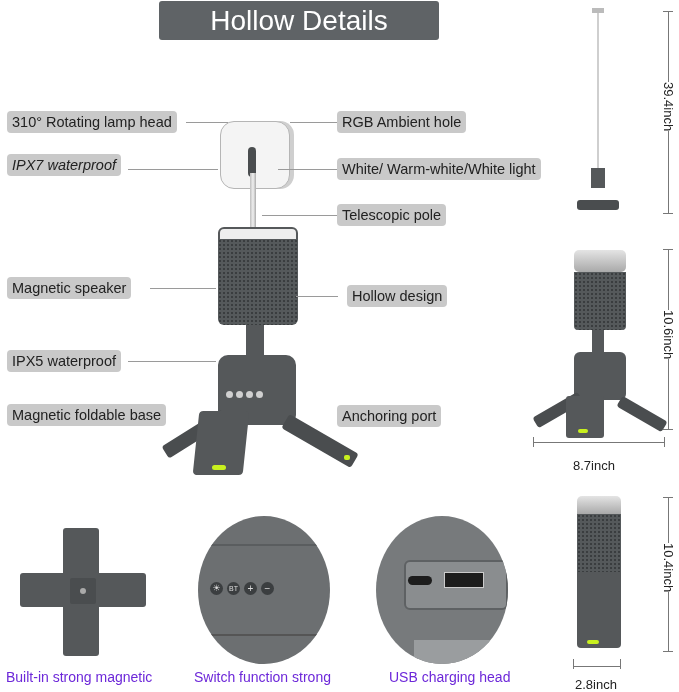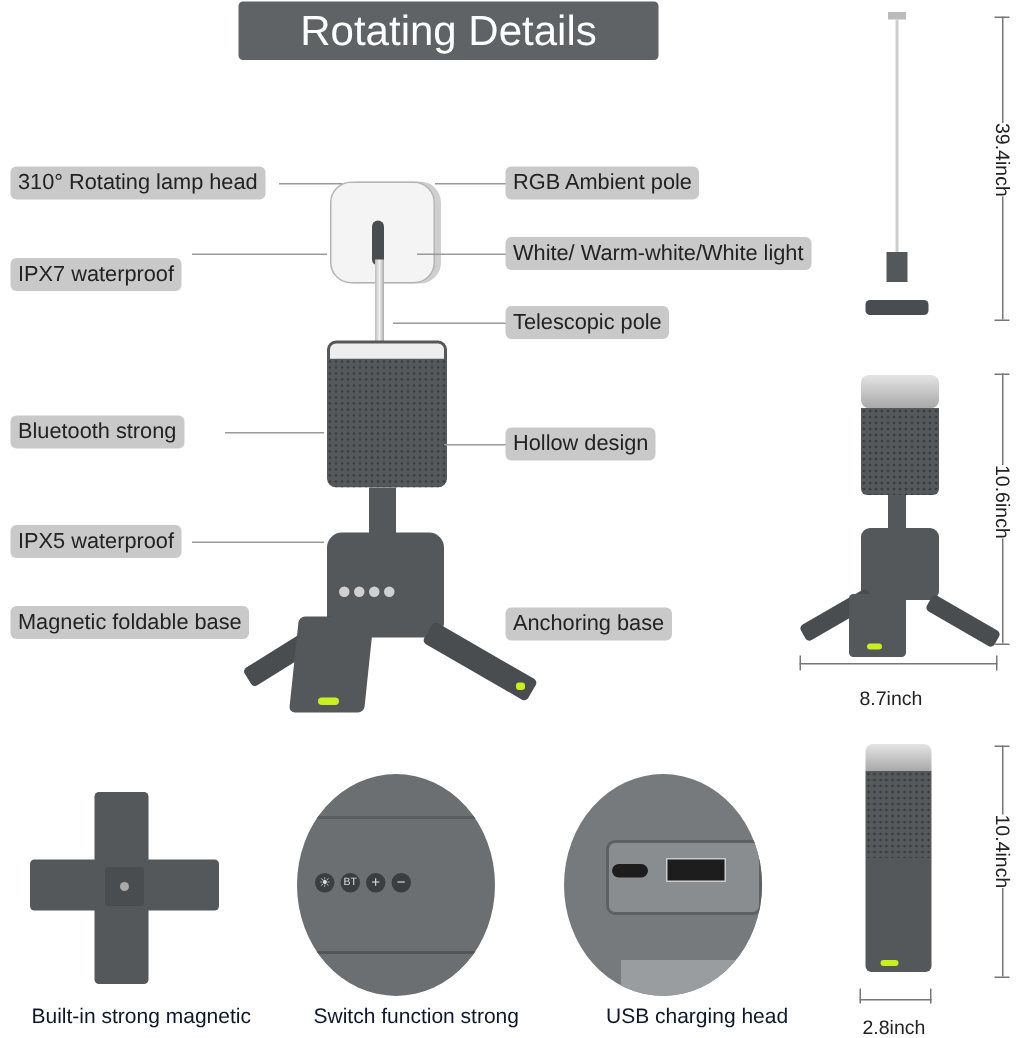--- a/index.html
+++ b/index.html
@@ -1,36 +1,36 @@
 <!DOCTYPE html>
 <html><head>
 <meta charset="utf-8">
 <style>
   html,body{margin:0;padding:0;}
   body{width:679px;height:692px;background:#ffffff;position:relative;overflow:hidden;font-family:"Liberation Sans",sans-serif;}
   .abs{position:absolute;}
   .title-bar{left:159px;top:1px;width:280px;height:39px;background:#5f6366;border-radius:3px;color:#fff;font-size:28px;line-height:39px;text-align:center;}
   .label{position:absolute;background:#c9c9c9;border-radius:4px;color:#222;font-size:14.5px;height:22px;line-height:22px;padding:0 5px;white-space:nowrap;}
   .line{position:absolute;height:1px;background:#9a9a9a;}
-  .caption{position:absolute;color:#0f172a;font-size:14px;white-space:nowrap;margin-left:15px;}
+  .caption{position:absolute;color:#6d28d9;font-size:14px;white-space:nowrap;}
   .dim-text{position:absolute;color:#222;font-size:13px;white-space:nowrap;}
   .vdim{position:absolute;width:1px;background:#777;}
   .hdim{position:absolute;height:1px;background:#777;}
   .tick-h{position:absolute;height:1px;width:10px;background:#777;}
   .tick-v{position:absolute;width:1px;height:10px;background:#777;}
   .rot{transform:rotate(90deg);transform-origin:left top;}
   .dark{background:#55585a;}
   .darker{background:#4a4d4f;}
   .mesh{background-color:#55595b;background-image:radial-gradient(#3a3d3f 0.9px,transparent 1.1px);background-size:4px 4px;}
   .lime{background:#c8f01e;}
 </style>
 </head>
 <body>
 
-<div class="abs title-bar">Rotating Details</div>
+<div class="abs title-bar">Hollow Details</div>
 
 <div class="abs" style="left:150px;top:115px;width:230px;height:360px;">
 
   <div class="abs" style="left:70px;top:6px;width:68px;height:66px;background:#f4f4f4;border:1px solid #b5b5b5;border-radius:14px;box-shadow:4px 0 0 #cfcfcf;"></div>
   <div class="abs darker" style="left:98px;top:32px;width:8px;height:30px;border-radius:4px;"></div>
 
   <div class="abs" style="left:100px;top:58px;width:6px;height:70px;background:linear-gradient(90deg,#bdbdbd,#f0f0f0,#aaa);"></div>
 
   <div class="abs" style="left:68px;top:112px;width:76px;height:12px;background:#eeeeee;border:2px solid #55585a;border-radius:6px 6px 0 0;"></div>
   <div class="abs mesh" style="left:68px;top:124px;width:80px;height:86px;border-radius:0 0 6px 6px;"></div>
@@ -48,44 +48,44 @@
   <div class="abs darker" style="left:10px;top:312px;width:70px;height:14px;transform:rotate(-32deg);border-radius:3px;"></div>
   <div class="abs darker" style="left:130px;top:318px;width:80px;height:16px;transform:rotate(30deg);border-radius:3px;"></div>
   <div class="abs dark" style="left:46px;top:296px;width:50px;height:64px;transform:skewX(-6deg);border-radius:4px;"></div>
   <div class="abs lime" style="left:62px;top:350px;width:14px;height:5px;border-radius:3px;"></div>
   <div class="abs lime" style="left:194px;top:340px;width:6px;height:5px;border-radius:2px;"></div>
 </div>
 
 <div class="label" style="left:7px;top:111px;">310° Rotating lamp head</div>
 <div class="line" style="left:186px;top:122px;width:42px;"></div>
 
-<div class="label" style="left:7px;top:172px;">IPX7 waterproof</div>
+<div class="label" style="left:7px;top:154px;font-style:italic;">IPX7 waterproof</div>
 <div class="line" style="left:128px;top:169px;width:90px;"></div>
 
-<div class="label" style="left:7px;top:277px;">Bluetooth strong</div>
+<div class="label" style="left:7px;top:277px;">Magnetic speaker</div>
 <div class="line" style="left:150px;top:288px;width:66px;"></div>
 
 <div class="label" style="left:7px;top:350px;">IPX5 waterproof</div>
 <div class="line" style="left:128px;top:361px;width:88px;"></div>
 
 <div class="label" style="left:7px;top:404px;">Magnetic foldable base</div>
 
 <div class="line" style="left:290px;top:122px;width:48px;"></div>
-<div class="label" style="left:337px;top:111px;">RGB Ambient pole</div>
+<div class="label" style="left:337px;top:111px;">RGB Ambient hole</div>
 
 <div class="line" style="left:278px;top:169px;width:60px;"></div>
 <div class="label" style="left:337px;top:158px;">White/ Warm-white/White light</div>
 
 <div class="line" style="left:262px;top:215px;width:76px;"></div>
 <div class="label" style="left:337px;top:204px;">Telescopic pole</div>
 
 <div class="line" style="left:296px;top:296px;width:42px;"></div>
-<div class="label" style="left:337px;top:285px;">Hollow design</div>
+<div class="label" style="left:347px;top:285px;">Hollow design</div>
 
-<div class="label" style="left:337px;top:405px;">Anchoring base</div>
+<div class="label" style="left:337px;top:405px;">Anchoring port</div>
 
 <div class="abs" style="left:575px;top:8px;width:50px;height:210px;">
   <div class="abs" style="left:17px;top:0;width:12px;height:5px;background:#bbb;"></div>
   <div class="abs" style="left:22px;top:5px;width:2px;height:160px;background:#cfcfcf;"></div>
   <div class="abs dark" style="left:16px;top:160px;width:14px;height:20px;"></div>
   <div class="abs darker" style="left:2px;top:192px;width:42px;height:10px;border-radius:3px;"></div>
 </div>
 <div class="tick-h" style="left:663px;top:11px;"></div>
 <div class="vdim" style="left:668px;top:11px;height:202px;"></div>
 <div class="tick-h" style="left:663px;top:213px;"></div>

